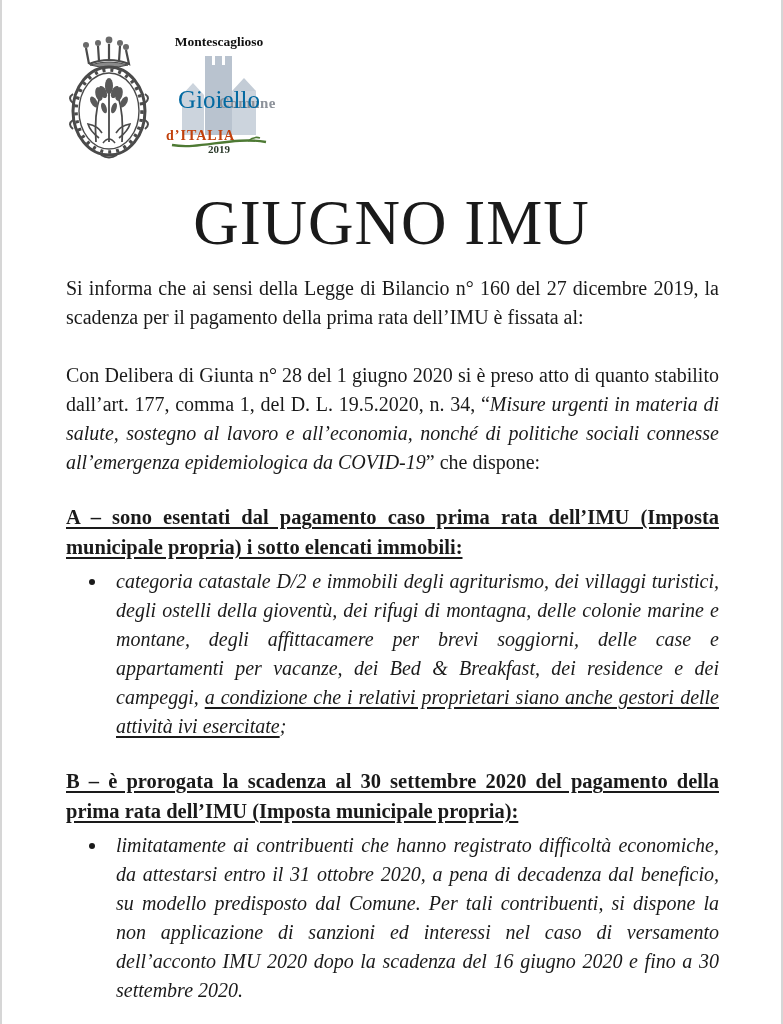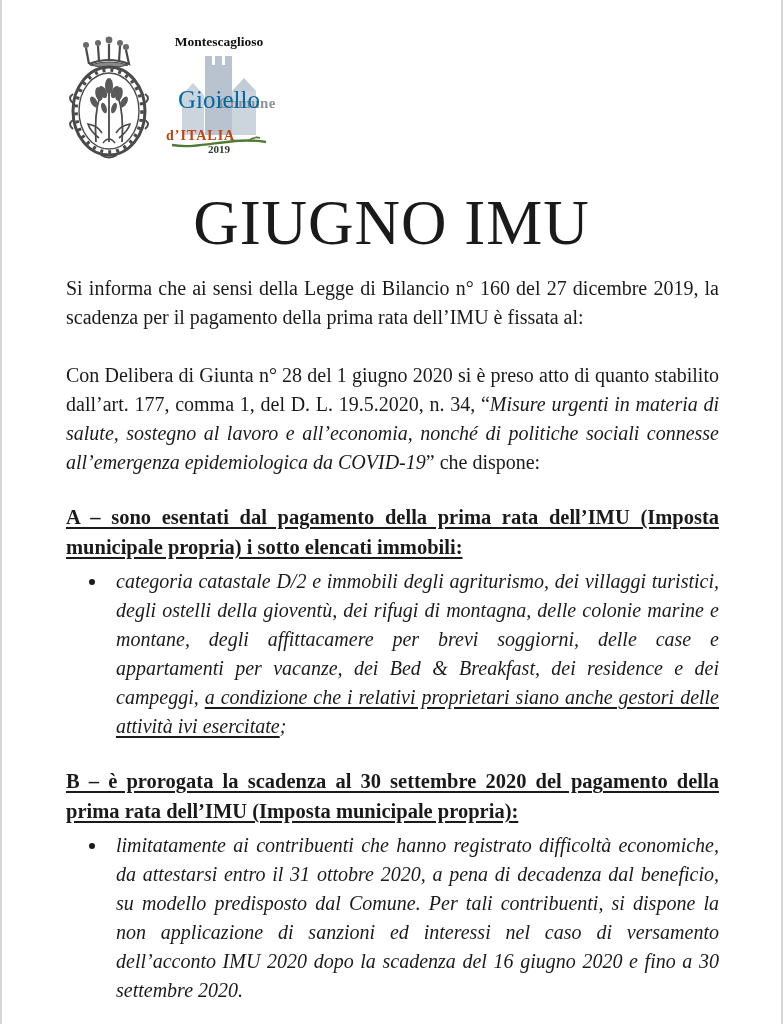--- a/index.html
+++ b/index.html
@@ -184,21 +184,21 @@
     </div>
   </div>
 
   <div class="title">GIUGNO IMU</div>
 
   <div class="para intro">Si informa che ai sensi della Legge di Bilancio n° 160 del 27 dicembre 2019, la scadenza per il pagamento della prima rata dell’IMU è fissata al:</div>
 
 
   <div class="para decree"><span>Con Delibera di Giunta n° 28 del 1 giugno 2020 si è preso atto di quanto stabilito dall’art. 177, comma 1, del D. L. 19.5.2020, n. 34, “</span><span class="italic">Misure urgenti in materia di salute, sostegno al lavoro e all’economia, nonché di politiche sociali connesse all’emergenza epidemiologica da COVID-19</span><span>” che dispone:</span></div>
 
-  <div class="section-heading">A – sono esentati dal pagamento della prima rata dell’IMU (Imposta municipale propria) i sotto elencati immobili:</div>
+  <div class="section-heading">A – sono esentati dal pagamento caso prima rata dell’IMU (Imposta municipale propria) i sotto elencati immobili:</div>
   <ul class="bullets">
     <li><span>categoria catastale D/2 e immobili degli agriturismo, dei villaggi turistici, degli ostelli della gioventù, dei rifugi di montagna, delle colonie marine e montane, degli affittacamere per brevi soggiorni, delle case e appartamenti per vacanze, dei Bed &amp; Breakfast, dei residence e dei  campeggi, </span><span class="uline">a condizione che i relativi proprietari siano anche gestori delle attività ivi esercitate</span><span>;</span></li>
   </ul>
 
   <div class="section-heading">B – è prorogata la scadenza al 30 settembre 2020 del pagamento della prima rata dell’IMU (Imposta municipale propria):</div>
   <ul class="bullets">
     <li><span>limitatamente ai contribuenti che hanno registrato difficoltà economiche, da attestarsi entro il 31 ottobre 2020, a pena di decadenza dal beneficio, su modello predisposto dal Comune. Per tali contribuenti, si dispone la non applicazione di sanzioni ed interessi nel caso di versamento dell’acconto IMU 2020 dopo la scadenza del 16 giugno 2020 e fino a 30 settembre 2020.</span></li>
   </ul>
 
 </div>

